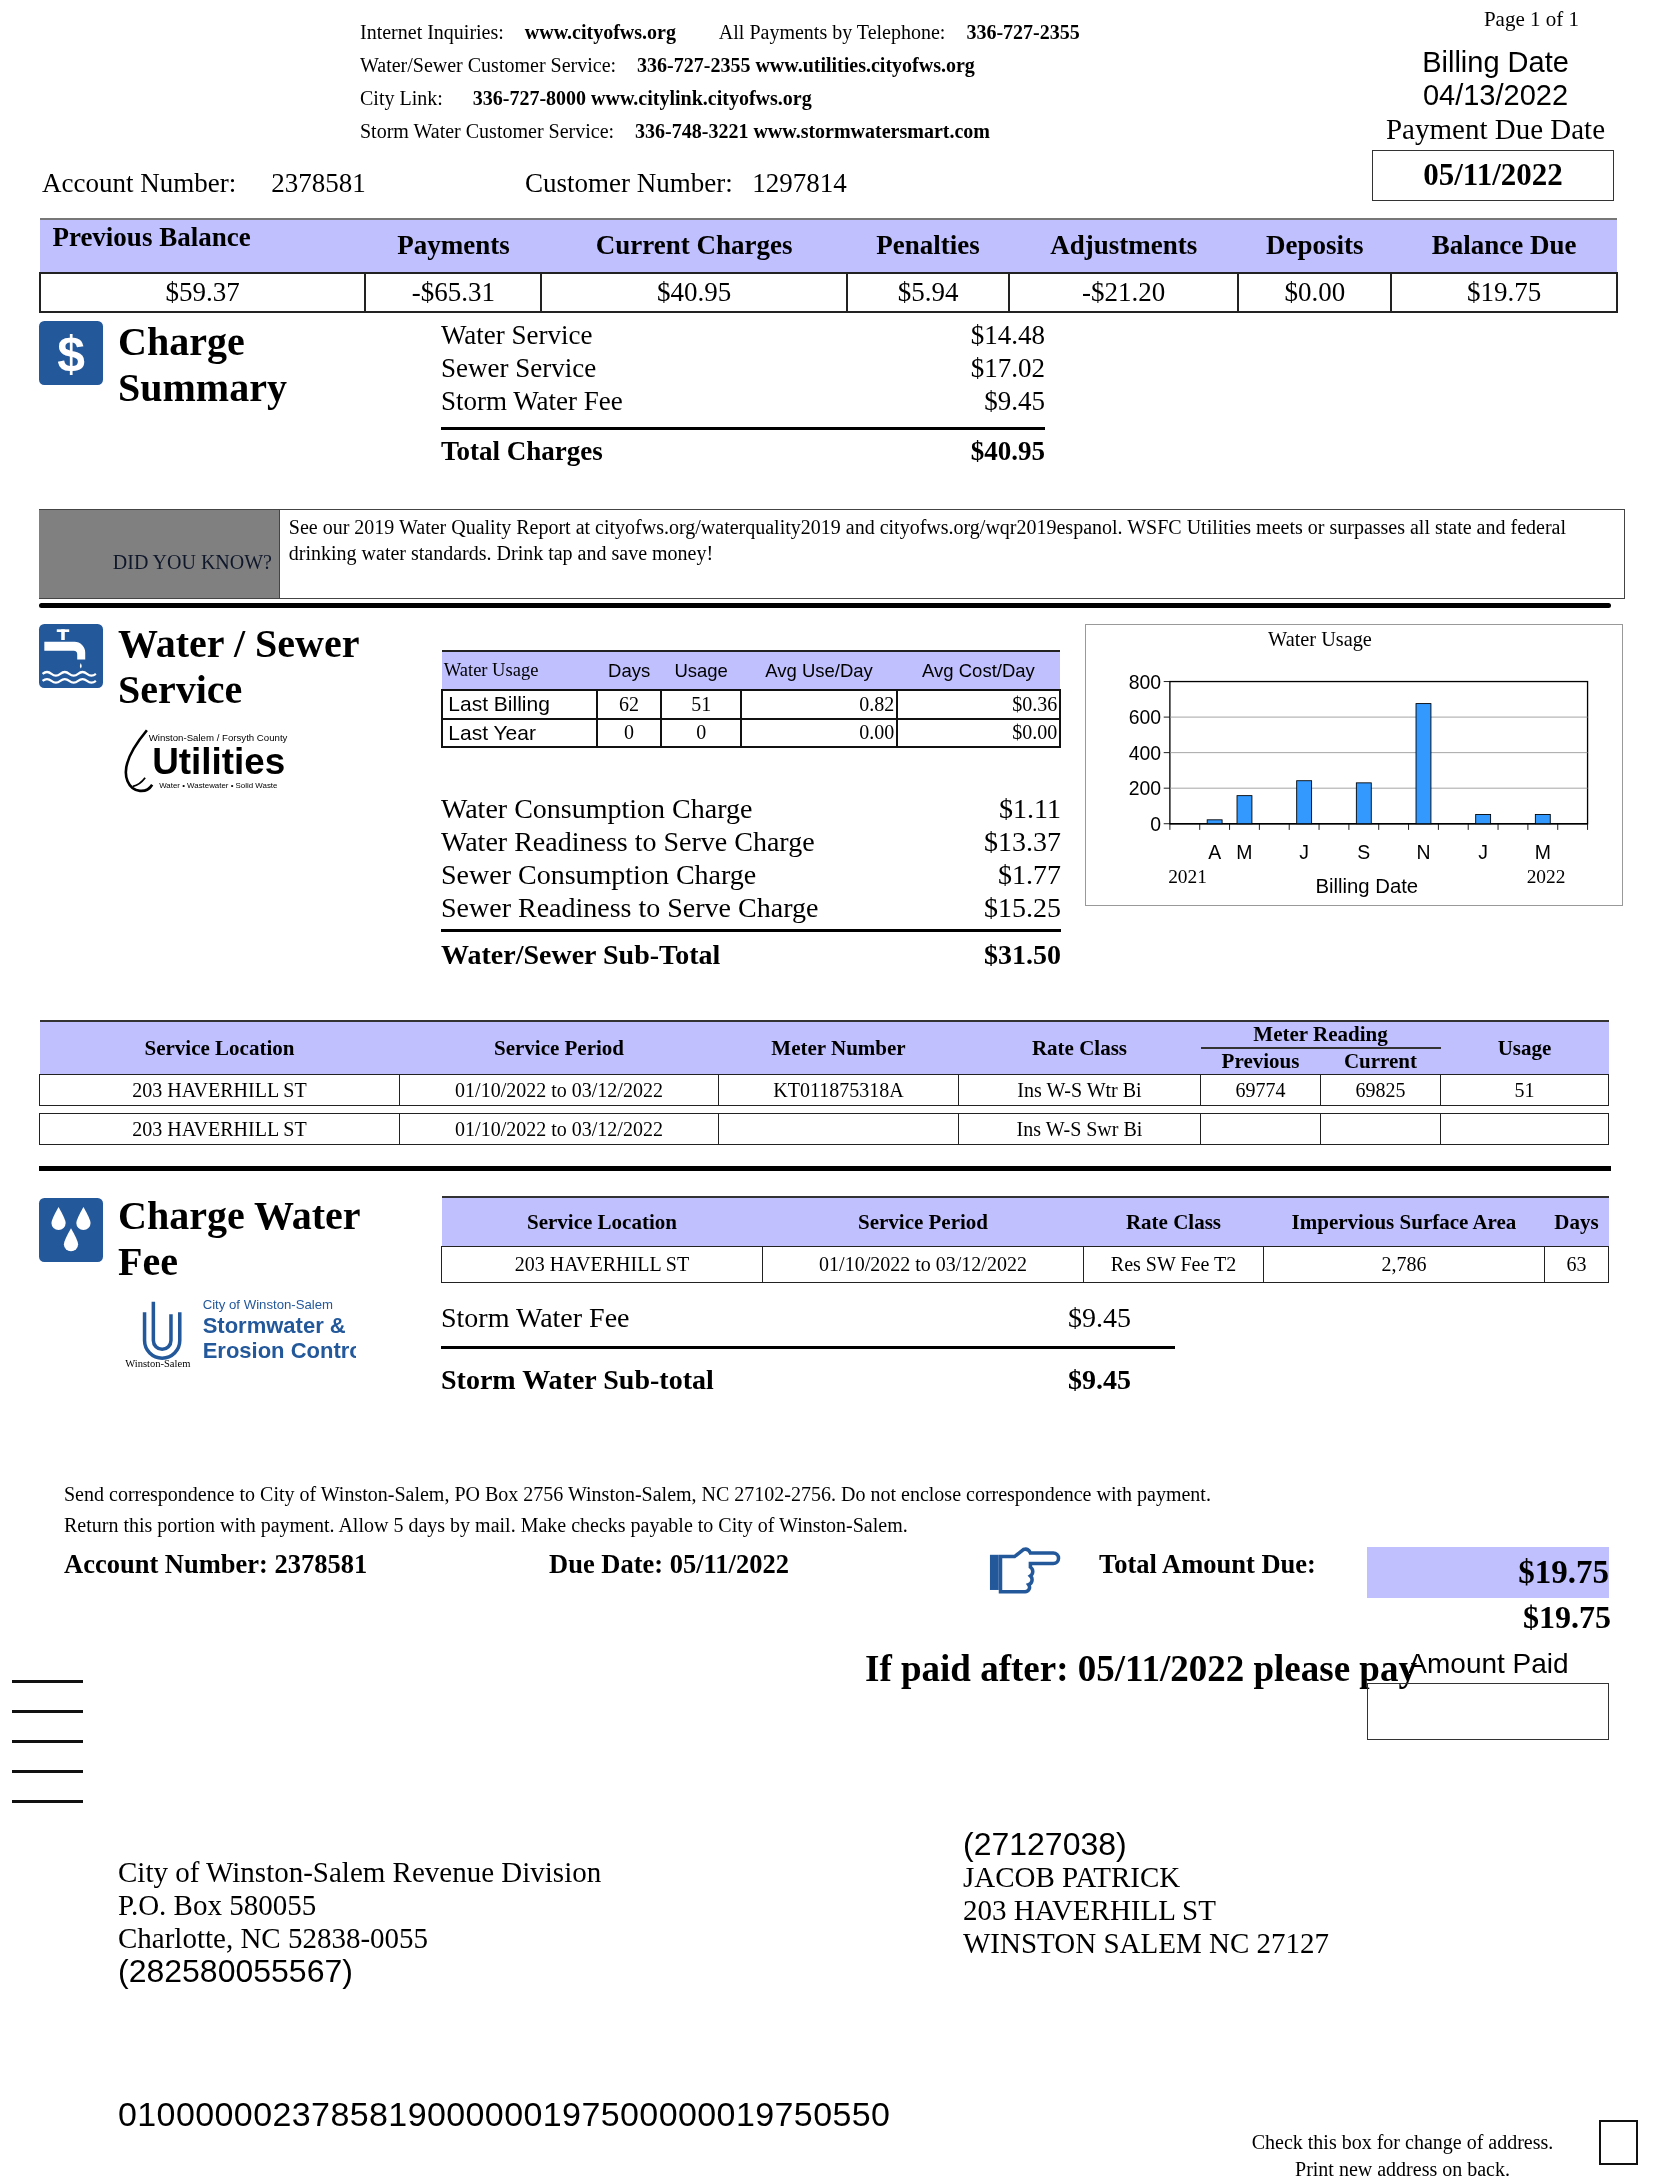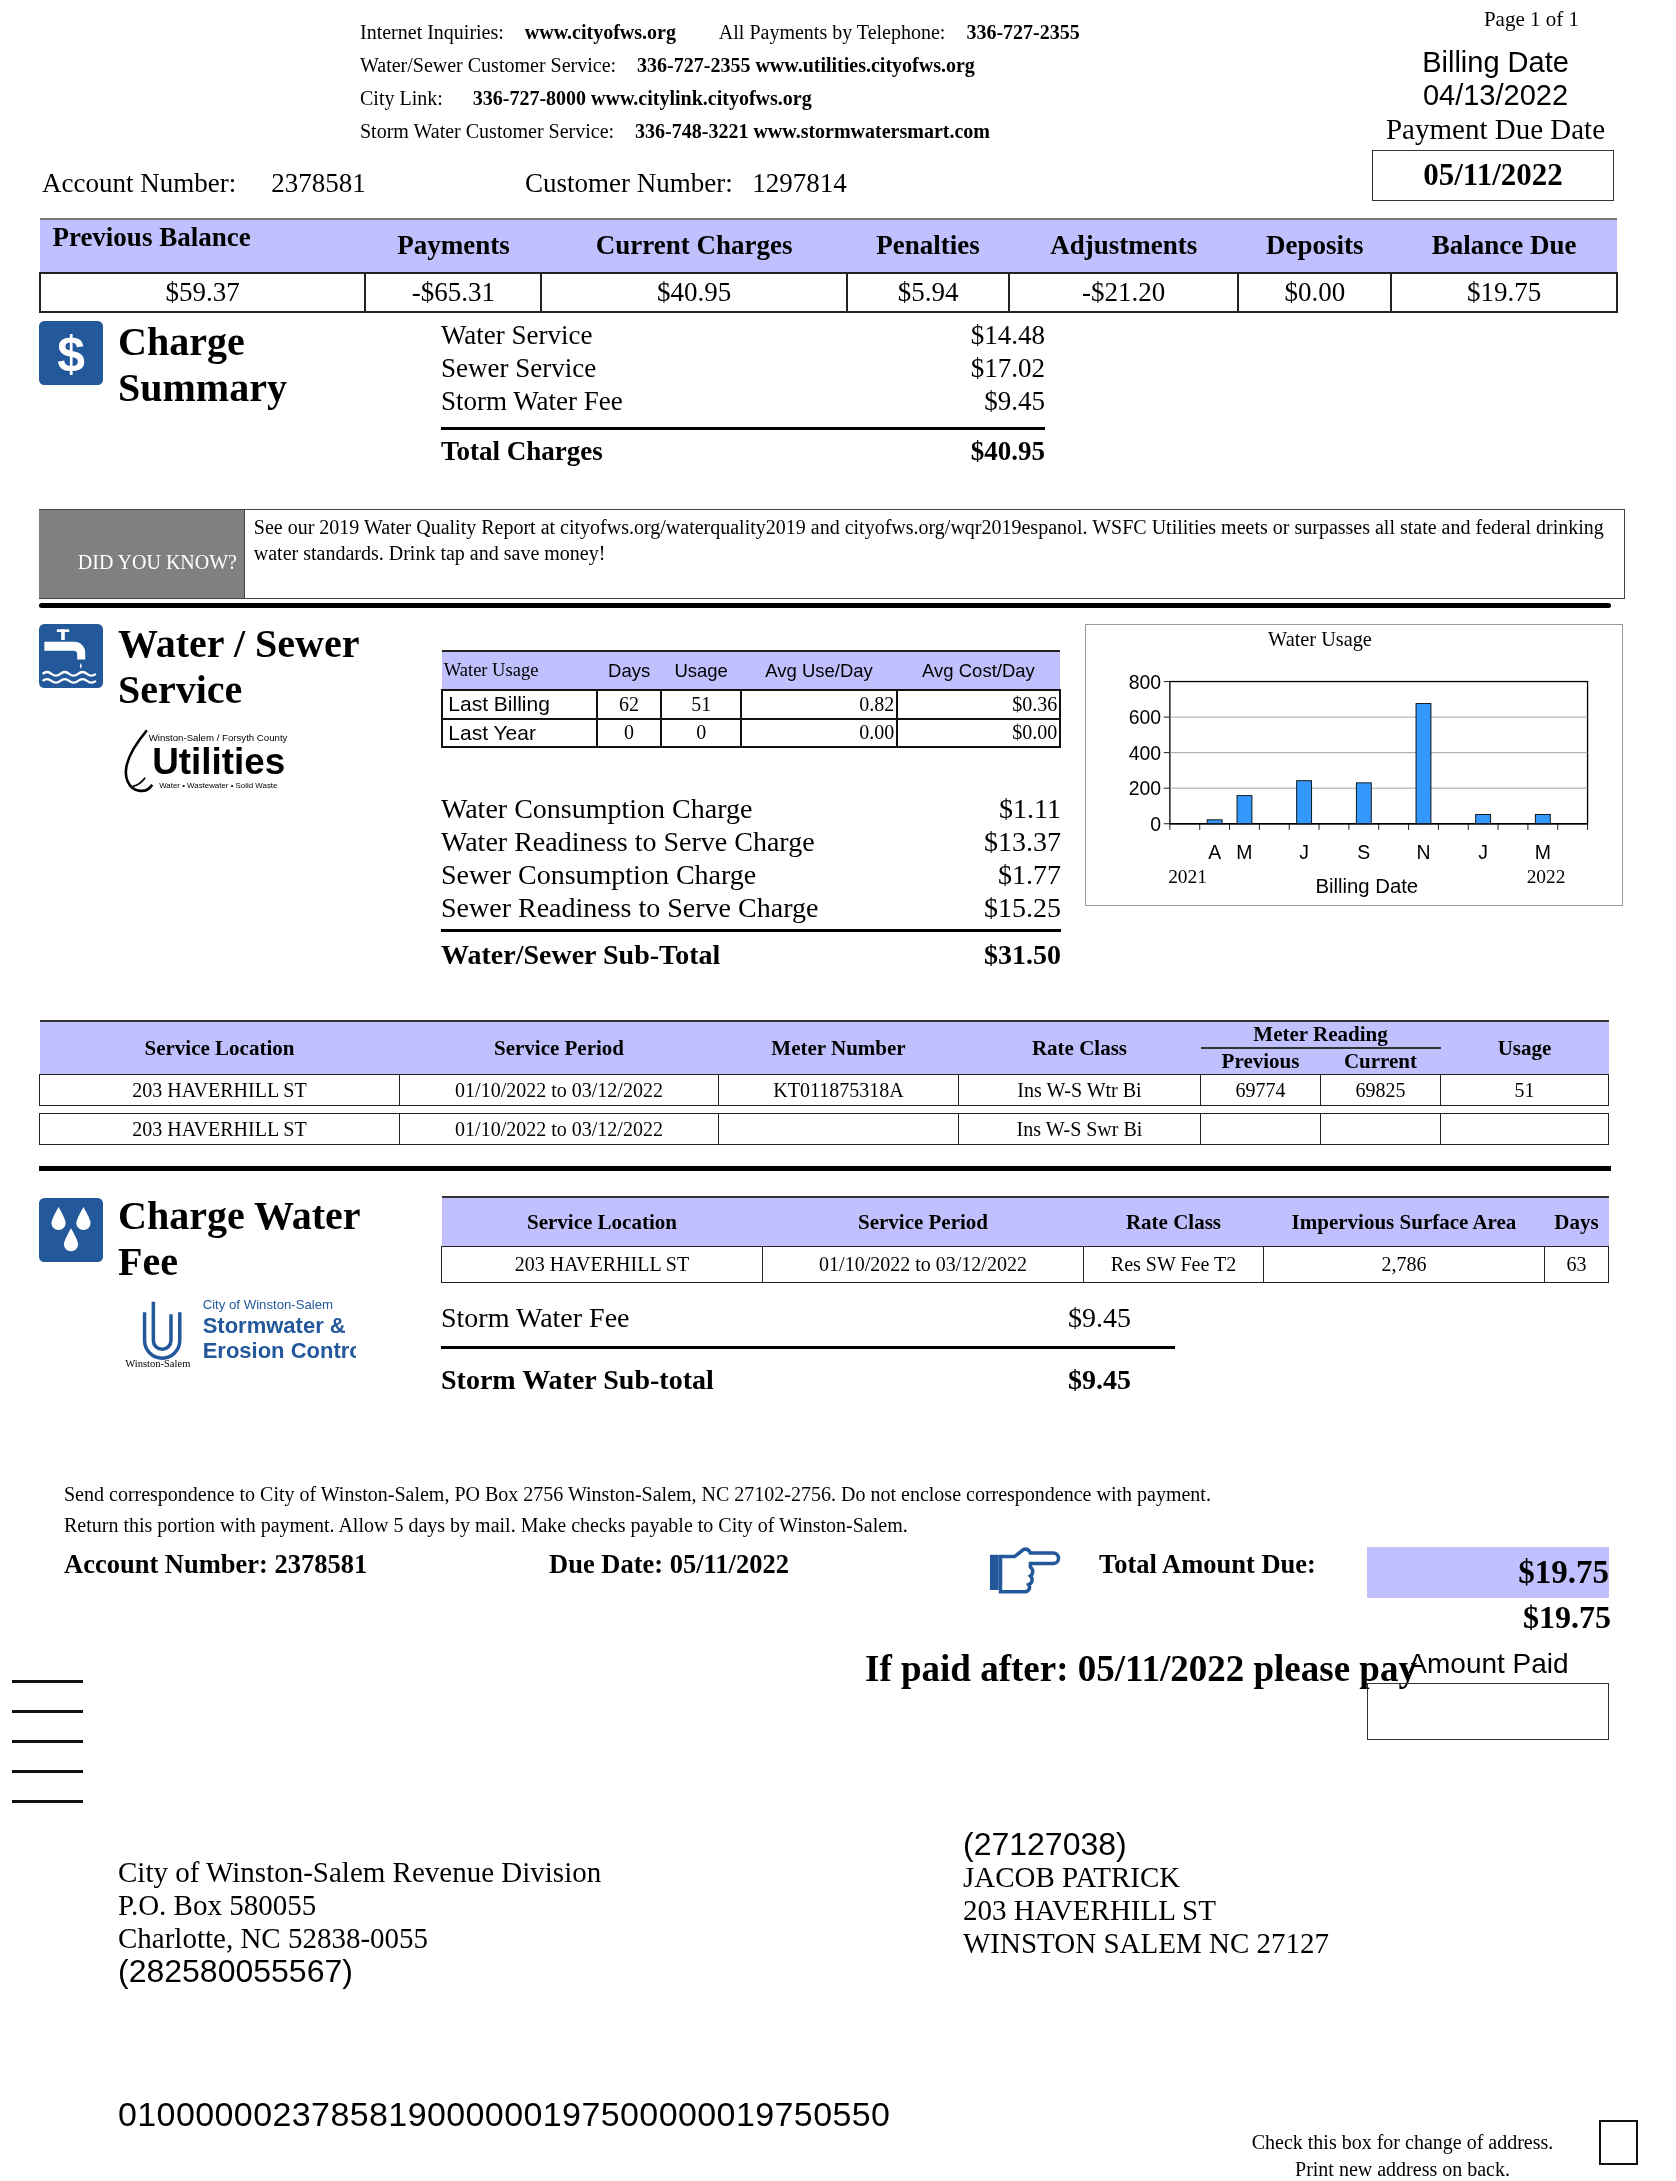--- a/index.html
+++ b/index.html
@@ -36,21 +36,21 @@
   .iconbox { width:64px; height:64px; background:#23589b; border-radius:5.3px; }
   .sect-title { font-size:40px; font-weight:bold; line-height:46px; }
 
   
   .cs-list { left:441px; top:319px; width:604px; font-size:27px; line-height:33px; }
   .line-item { display:flex; justify-content:space-between; }
   .rule { border-top:3.5px solid #000; margin:8.8px 0 5.3px 0; }
 
   
   .dyk { left:39px; top:509px; width:1585px; height:88px; border:1.8px solid #444; border-left:none; display:flex; }
-  .dyk-left { width:205px; background:#808080; color:#ffffff; font-size:20px; display:flex; align-items:center; justify-content:flex-end; padding-right:7px; box-sizing:border-box; padding-top:17.6px;}
+  .dyk-left { width:240px; background:#808080; color:#0f172a; font-size:20px; display:flex; align-items:center; justify-content:flex-end; padding-right:7px; box-sizing:border-box; padding-top:17.6px;}
   .dyk-text { flex:1; font-size:20px; line-height:26.5px; padding:3.5px 8.8px; border-left:1.8px solid #444; }
 
   .thickrule { height:5.3px; background:#000; border-radius:2.6px; }
 
   
   table.wu { position:absolute; left:441px; top:650px; width:620px; border-collapse:collapse; font-size:20px; }
   table.wu th { background:#c0c0ff; font-weight:normal; height:37px; font-family:"Liberation Sans", sans-serif; font-size:18.5px; border-top:2.6px solid #222; padding:0 1.8px; }
   table.wu th:first-child { font-family:"Liberation Serif", serif; text-align:left; }
   table.wu td { border:2.6px solid #111; height:26.5px; padding:0 1.8px; }
   table.wu td.lbl { font-family:"Liberation Sans", sans-serif; font-size:21px; padding-left:5.3px; }

